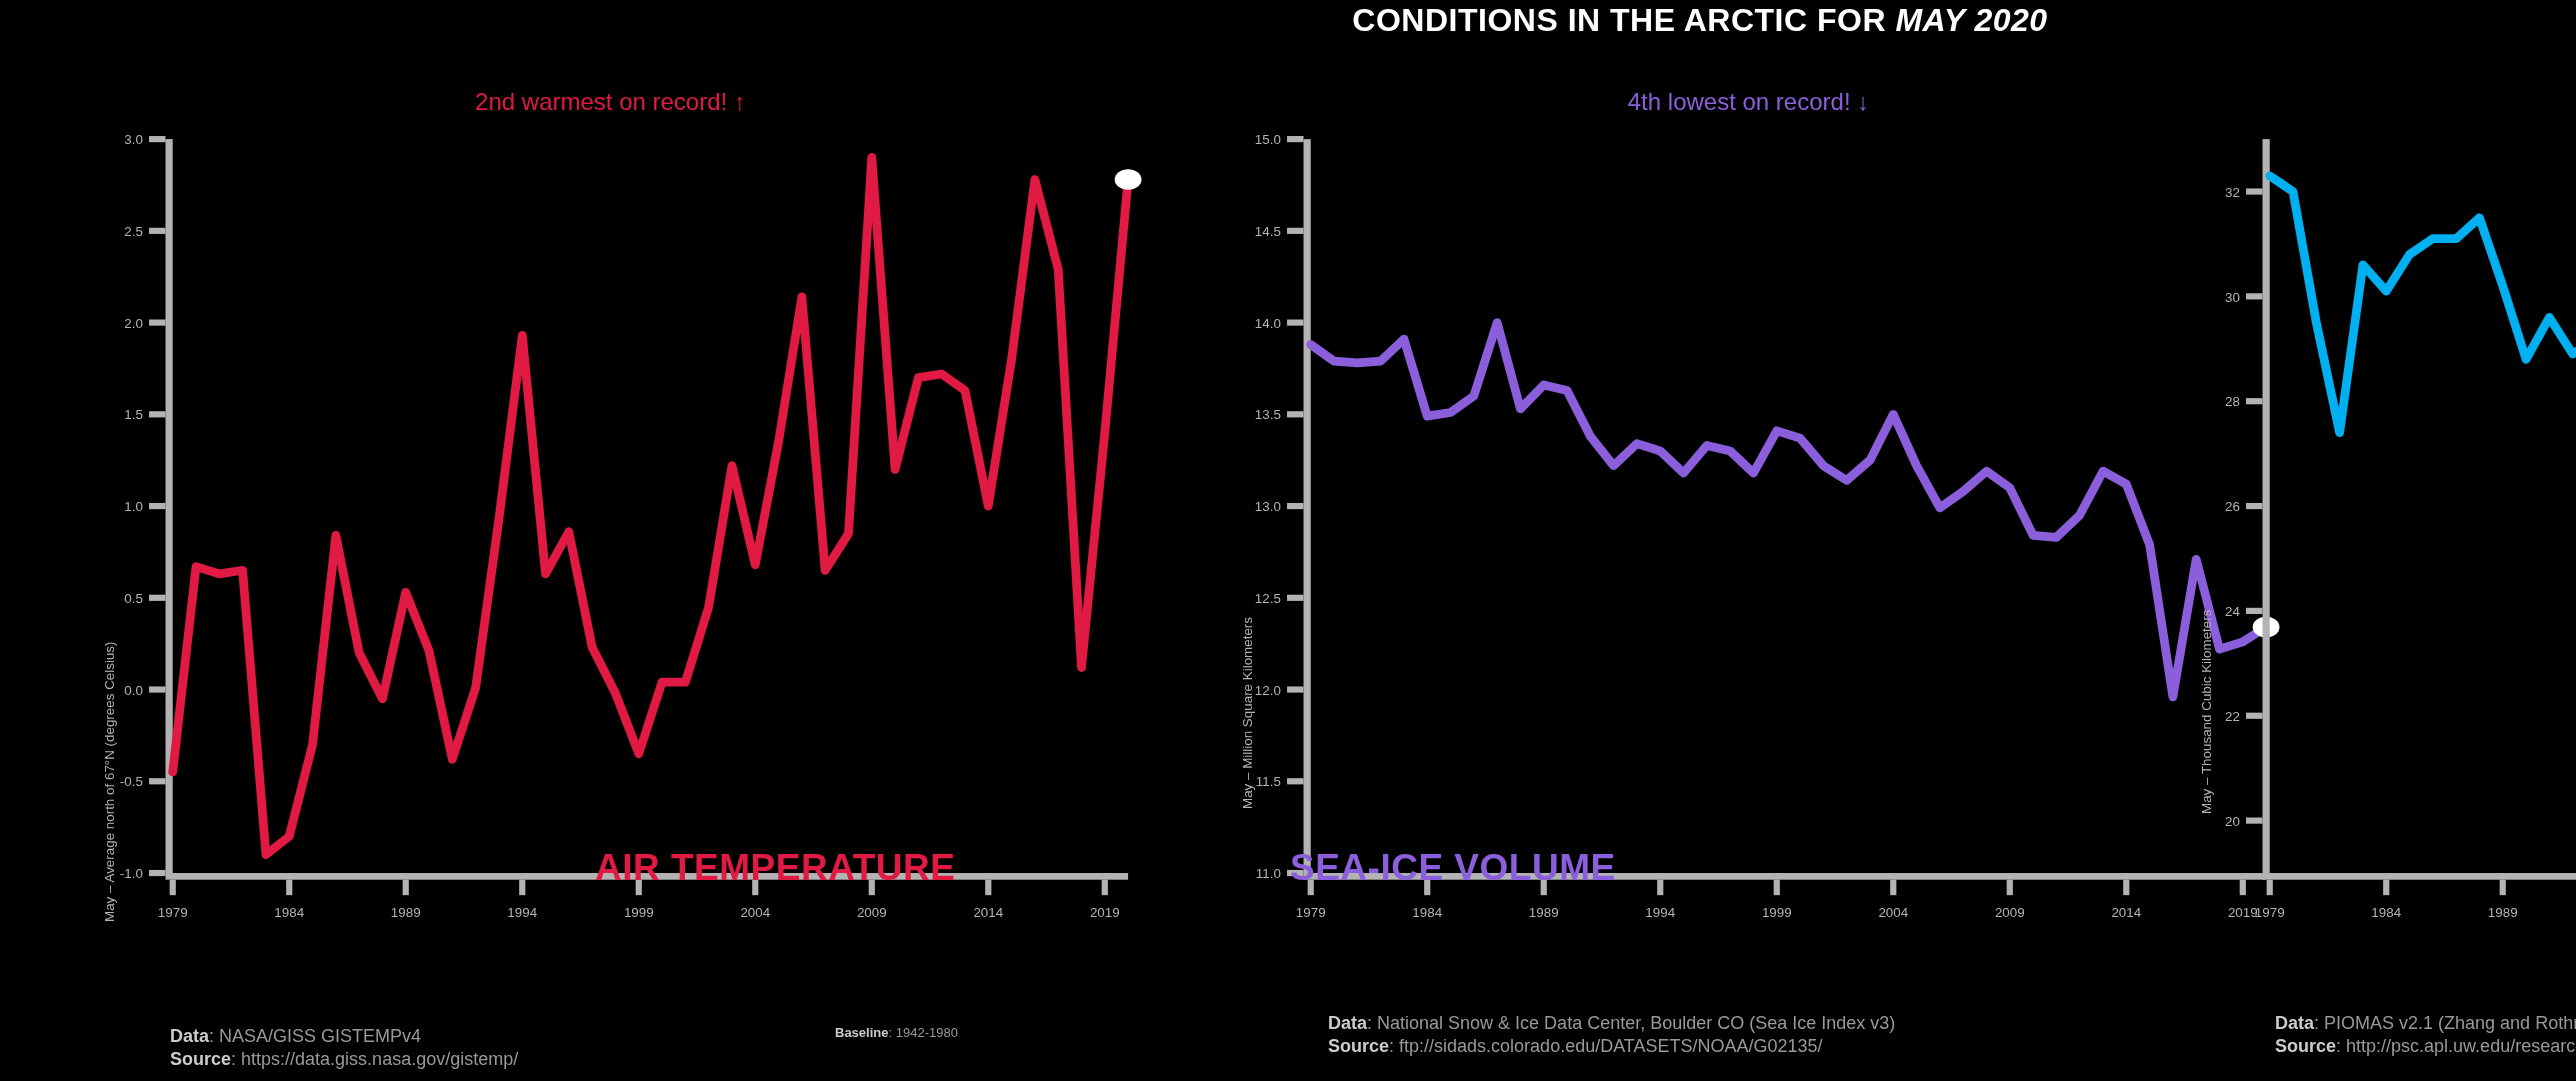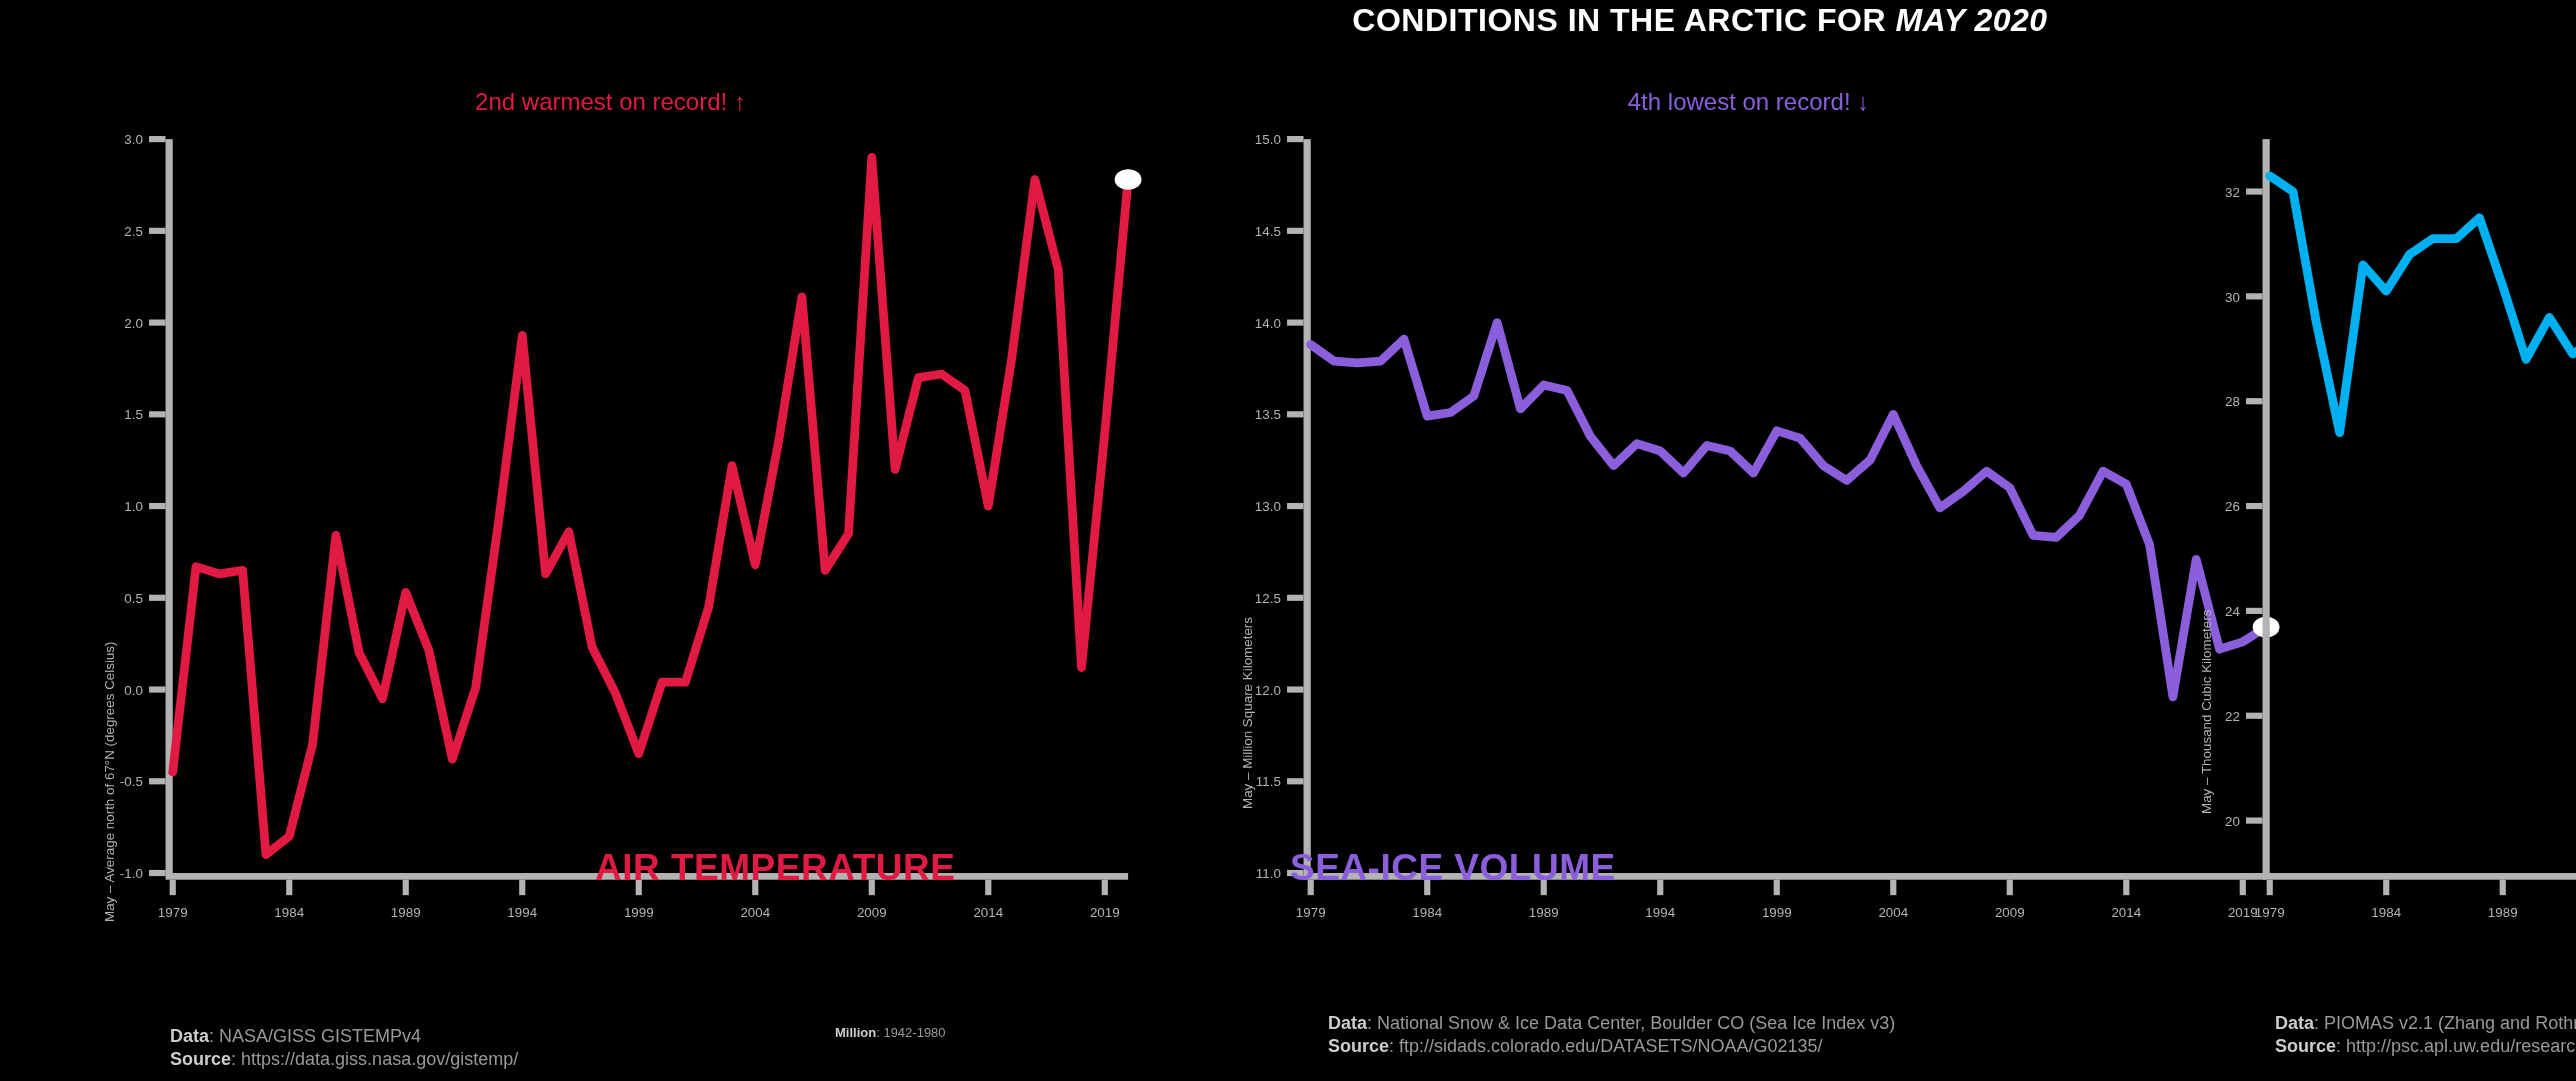--- a/index.html
+++ b/index.html
@@ -98,21 +98,21 @@
           <ellipse cx="2070.0" cy="103.4" rx="26" ry="20" fill="#ffffff"></ellipse>
         </svg>
       </div>
     <div class="ylab" id="ylab0" style="left: 40px; top: 845px;">May – Average north of 67°N (degrees Celsius)</div>
     <div class="bigname" id="name0" style="left: 533px; top: 770px; color: rgb(224, 26, 67);">AIR TEMPERATURE</div>
     <div class="footer" id="foot0" style="left: 108px; top: 948px;">
       <div><b>Data</b>: <span>NASA/GISS GISTEMPv4</span></div>
       <div><b>Source</b>: <span>https://data.giss.nasa.gov/gistemp/</span></div>
     </div>
     <div class="baseline" id="base0" style="left: 773px; top: 948px;">
-      <b>Million</b>: <span>1942-1980</span>
+      <b>Baseline</b>: <span>1942-1980</span>
     </div>
   </div>
 
   <div class="panel" id="panel1" style="left:1200px;width:1097px;">
     <div class="panel-sub" id="sub1" style="color: rgb(139, 95, 219);">4th lowest on record! ↓</div>
     <div class="plotwrap" id="plot1">
         <svg width="1097" height="876" viewBox="0 0 2130 1700">
           <rect x="201" y="25" width="14" height="1425" fill="#b3b3b3"></rect>
           <rect x="201" y="1450" width="1869" height="13" fill="#b3b3b3"></rect>
           <rect x="169" y="1444" width="32" height="12" fill="#b3b3b3"></rect>

